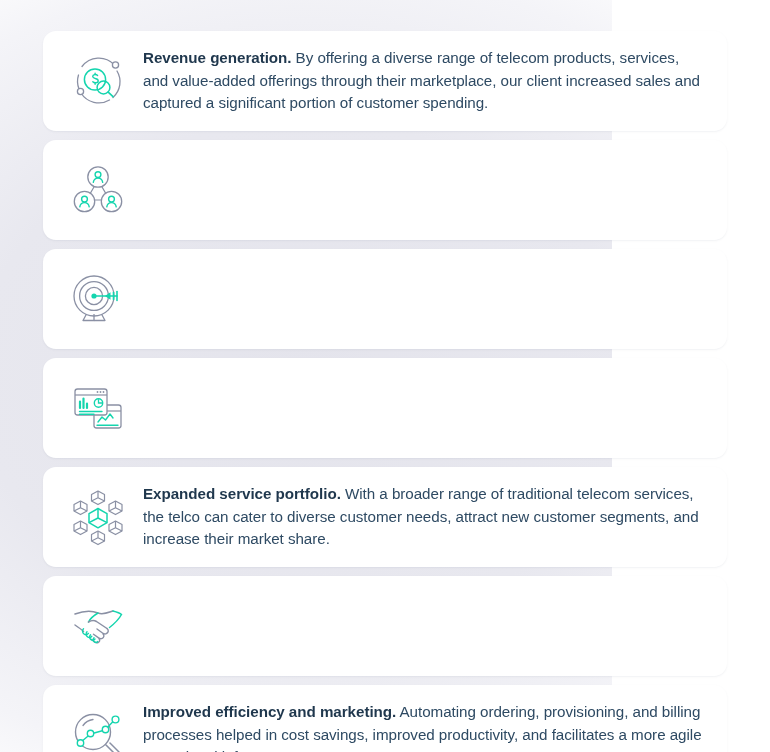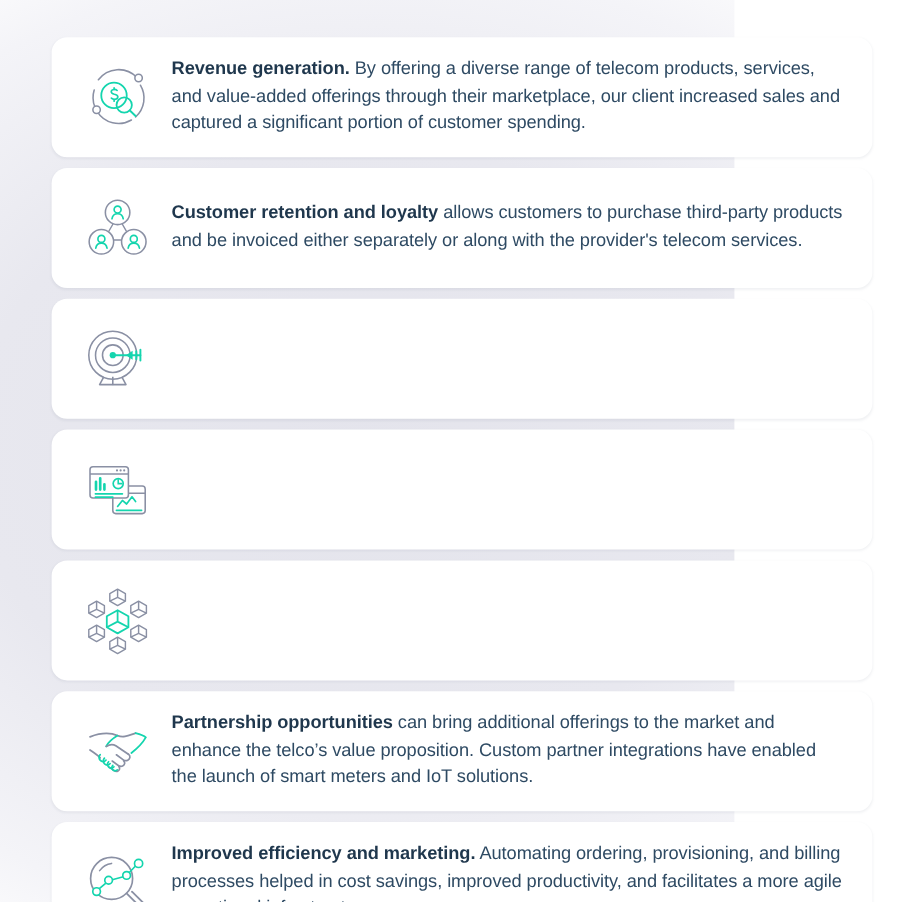--- a/index.html
+++ b/index.html
@@ -105,25 +105,20 @@
           <circle cx="31" cy="18" r="10.2" stroke="#8a90a4" stroke-width="1.3" fill="#ffffff"></circle>
           <circle cx="31" cy="15.6" r="2.9" stroke="#14d5ae" stroke-width="1.4" fill="none"></circle>
           <path d="M26.3 23.3c.4-2.6 2.4-4.2 4.7-4.2s4.3 1.6 4.7 4.2" stroke="#14d5ae" stroke-width="1.4" stroke-linecap="round" fill="none"></path>
           <circle cx="17.5" cy="42.5" r="10.2" stroke="#8a90a4" stroke-width="1.3" fill="#ffffff"></circle>
           <circle cx="17.5" cy="40.1" r="2.9" stroke="#14d5ae" stroke-width="1.4" fill="none"></circle>
           <path d="M12.8 47.8c.4-2.6 2.4-4.2 4.7-4.2s4.3 1.6 4.7 4.2" stroke="#14d5ae" stroke-width="1.4" stroke-linecap="round" fill="none"></path>
           <circle cx="44.5" cy="42.5" r="10.2" stroke="#8a90a4" stroke-width="1.3" fill="#ffffff"></circle>
           <circle cx="44.5" cy="40.1" r="2.9" stroke="#14d5ae" stroke-width="1.4" fill="none"></circle>
           <path d="M39.8 47.8c.4-2.6 2.4-4.2 4.7-4.2s4.3 1.6 4.7 4.2" stroke="#14d5ae" stroke-width="1.4" stroke-linecap="round" fill="none"></path>
         </svg>
-      </div>
-      <div class="card-body">
-        <div class="card-text">
-          <span class="lead">Customer retention and loyalty</span><span> allows customers to purchase third-party products and be invoiced either separately or along with the provider's telecom services.</span>
-        </div>
       </div>
     </div>
 
     <div class="card">
       <div class="card-icon">
         <svg width="62" height="62" viewBox="0 0 62 62" fill="none">
           <circle cx="27" cy="28" r="20" stroke="#8a90a4" stroke-width="1.3" fill="none"></circle>
           <circle cx="27" cy="28" r="14.4" stroke="#8a90a4" stroke-width="1.3" fill="none"></circle>
           <circle cx="27" cy="28" r="8.6" stroke="#8a90a4" stroke-width="1.3" fill="none"></circle>
           <circle cx="27" cy="28" r="2.6" fill="#14d5ae"></circle>
@@ -186,20 +181,25 @@
               <path d="M0 -6 L6.5 -2.4 L6.5 4 L0 7.6 L-6.5 4 L-6.5 -2.4 Z"></path>
               <path d="M0 -6 L0 0.8 L6.5 4 M0 0.8 L-6.5 4"></path>
             </g>
           </g>
           <g transform="translate(31,31)" stroke="#14d5ae" stroke-width="1.5" fill="none" stroke-linejoin="round">
             <path d="M0 -8.5 L9 -3.4 L9 5.7 L0 10.8 L-9 5.7 L-9 -3.4 Z"></path>
             <path d="M0 -8.5 L0 1 L9 5.7 M0 1 L-9 5.7"></path>
           </g>
         </svg>
       </div>
+      <div class="card-body">
+        <div class="card-text">
+          <span class="lead">Expanded service portfolio.</span><span> With a broader range of traditional telecom services, the telco can cater to diverse customer needs, attract new customer segments, and increase their market share.</span>
+        </div>
+      </div>
     </div>
 
     <div class="card">
       <div class="card-icon">
         <svg width="62" height="62" viewBox="0 0 62 62" fill="none">
           <path d="M8 19 C16 16 24 15 31 18 C36 20 40 18 46 16" stroke="#8a90a4" stroke-width="1.5" fill="none" stroke-linecap="round"></path>
           <path d="M31 18 C26 21 23 24 21.5 27" stroke="#14d5ae" stroke-width="1.5" fill="none" stroke-linecap="round"></path>
           <path d="M46 16 C50 17 53 18 54.5 19.5 C52 24 47 29 42.5 32.5" stroke="#14d5ae" stroke-width="1.5" fill="none" stroke-linecap="round"></path>
           <path d="M21.5 27 C24 25.5 27 25 29.5 26.5 L40 33.5" stroke="#8a90a4" stroke-width="1.5" fill="none" stroke-linecap="round" stroke-linejoin="round"></path>
           <path d="M40 33.5 C42 35 41.5 37.5 39.5 38.5 C38 39.3 36.5 38.8 35.5 38 L30 34" stroke="#8a90a4" stroke-width="1.4" fill="none" stroke-linecap="round"></path>
@@ -207,25 +207,20 @@
           <path d="M32 43.8 C33.3 45 32.7 46.9 31.1 47.6 C29.9 48.1 28.9 47.7 28 47.1 L24 44.3" stroke="#8a90a4" stroke-width="1.4" fill="none" stroke-linecap="round"></path>
           <path d="M8 30 C11 32 14 34 16.5 36.5" stroke="#8a90a4" stroke-width="1.5" fill="none" stroke-linecap="round"></path>
           <g stroke="#14d5ae" stroke-width="1.4" fill="none" stroke-linecap="round">
             <path d="M16.5 33.8 C15 35.3 15.3 37.8 17 39 C18.6 40.1 20.4 39.6 21.4 38.4"></path>
             <path d="M20 36.8 C18.6 38.3 18.9 40.7 20.6 41.9 C22.1 42.9 23.8 42.5 24.8 41.3"></path>
             <path d="M23.5 39.8 C22.1 41.2 22.4 43.5 24 44.6 C25.4 45.5 27 45.2 28 44"></path>
             <path d="M27 42.8 C25.8 44 26 45.9 27.4 46.9 C28.6 47.7 29.9 47.5 30.8 46.5"></path>
           </g>
         </svg>
       </div>
-      <div class="card-body">
-        <div class="card-text">
-          <span class="lead">Partnership opportunities</span><span> can bring additional offerings to the market and enhance the telco’s value proposition. Custom partner integrations have enabled the launch of smart meters and IoT solutions.</span>
-        </div>
-      </div>
     </div>
 
     <div class="card">
       <div class="card-icon">
         <svg width="62" height="62" viewBox="0 0 62 62" fill="none">
           <circle cx="26" cy="28" r="17.5" stroke="#8a90a4" stroke-width="1.4" fill="none"></circle>
           <path d="M38.5 40.5 L50 52" stroke="#8a90a4" stroke-width="1.5" stroke-linecap="round"></path>
           <path d="M43 39 L52 48" stroke="#8a90a4" stroke-width="1.5" stroke-linecap="round"></path>
           <path d="M16 21.5 C18.5 18 22 16 26 15.5" stroke="#8a90a4" stroke-width="1.3" fill="none" stroke-linecap="round"></path>
           <path d="M14 38 L23.5 30 L38 26 L47.5 16" stroke="#14d5ae" stroke-width="1.4" fill="none" stroke-linecap="round" stroke-linejoin="round"></path>

